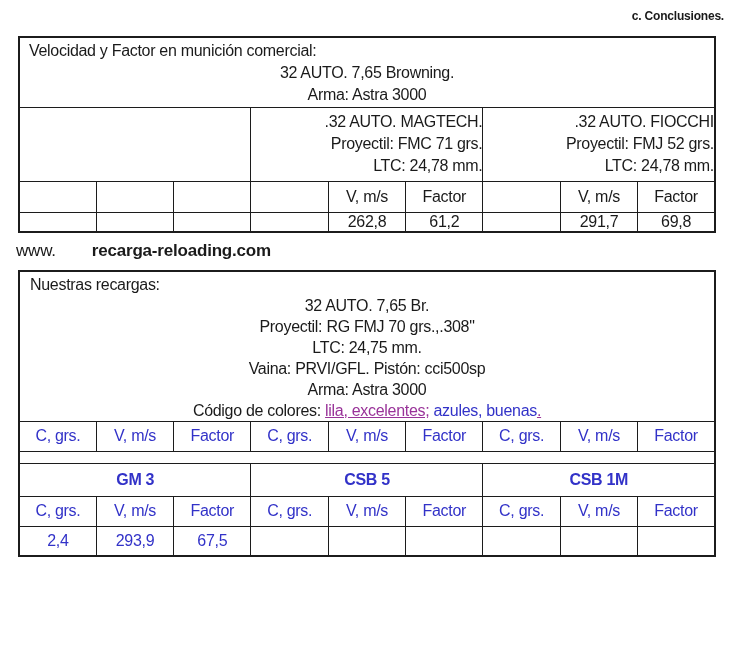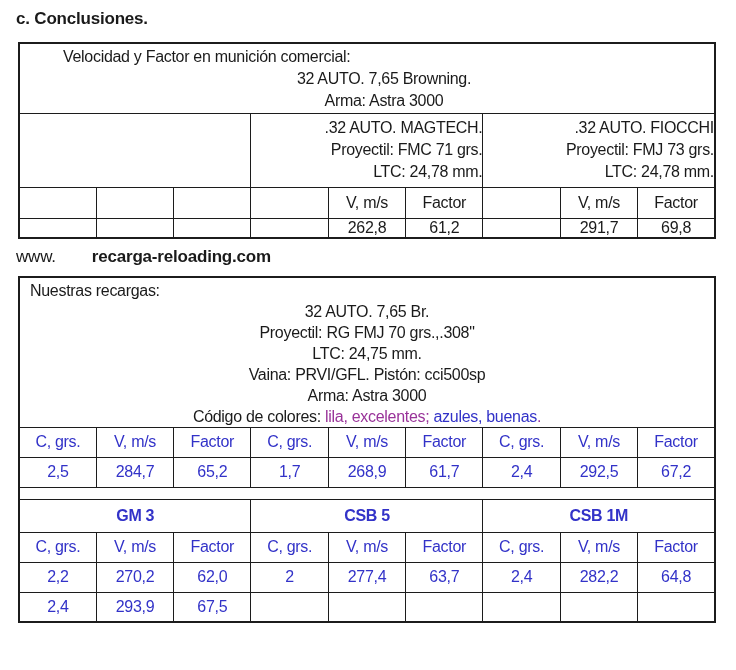--- a/index.html
+++ b/index.html
@@ -5,63 +5,64 @@
   * { box-sizing: border-box; }
   html, body { margin: 0; padding: 0; }
   body {
     width: 736px; height: 670px;
     background: #ffffff;
     font-family: "Liberation Sans", sans-serif;
     color: #1a1a1a;
     overflow: hidden;
   }
   .heading {
-    margin: 9px 0 0 16px;
-    font-size: 17px;
+    margin: 9px 12px 0 16px;
+    font-size: 12px;
     font-weight: bold;
     letter-spacing: -0.2px;
+    text-align: right;
   }
   table {
     border-collapse: collapse;
     table-layout: fixed;
     width: 698px;
     margin-left: 18px;
     border: 2px solid #1c1c1c;
   }
   td {
     border: 1px solid #1c1c1c;
     padding: 0;
     text-align: center;
     vertical-align: middle;
     font-size: 16px;
     letter-spacing: -0.3px;
     overflow: hidden;
     white-space: nowrap;
   }
   .t1 { margin-top: 13px; }
   .t2 { margin-top: 9px; }
-  .hdrcell { vertical-align: top; padding-left: 34px; }
+  .hdrcell { vertical-align: top; }
   .hdrcell .ln { line-height: 22px; }
   .hdrcell .first { text-align: left; padding-left: 9px; }
   .pad-t { padding-top: 2px; }
   .brandcell { line-height: 22px; padding-top: 3px; vertical-align: top; }
   .r-h70 td { height: 70px; }
   .r-h74 td { height: 74px; text-align: right; }
   .r-h31 td { height: 31px; }
   .r-h26 td { height: 18px; }
   .r-h147 td { height: 147px; }
   .r-h33 td { height: 33px; }
   .r-h30 td { height: 30px; }
   .r-h12 td { height: 12px; }
   .t2hdr { vertical-align: top; }
   .t2hdr .ln { line-height: 21px; }
   .t2hdr .first { text-align: left; padding-left: 10px; }
   .blue { color: var(--blue, #3232c8); }
   .bluebold { color: var(--blue, #3232c8); font-weight: bold; }
-  .lila { color: var(--lila, #993399); }
+  .lila { color: var(--lila, #993399); text-decoration: underline; }
   .www {
     margin: 8px 0 0 16px;
     font-size: 17px;
     letter-spacing: -0.2px;
   }
   .www .bold { font-weight: bold; padding-left: 36px; }
 </style>
 </head>
 <body>
 
@@ -81,21 +82,21 @@
   </tr>
   <tr class="r-h74">
     <td colspan="3"></td>
     <td colspan="3" class="brandcell">
       <div class="ln">.32 AUTO. MAGTECH.</div>
       <div class="ln">Proyectil: FMC 71 grs.</div>
       <div class="ln">LTC: 24,78 mm.</div>
     </td>
     <td colspan="3" class="brandcell">
       <div class="ln">.32 AUTO. FIOCCHI</div>
-      <div class="ln">Proyectil: FMJ 73 grs.</div>
+      <div class="ln">Proyectil: FMJ 52 grs.</div>
       <div class="ln">LTC: 24,78 mm.</div>
     </td>
   </tr>
   <tr class="r-h31">
     <td></td>
     <td></td>
     <td></td>
     <td></td>
     <td>V, m/s</td>
     <td>Factor</td>
@@ -139,62 +140,40 @@
     <td class="blue">C, grs.</td>
     <td class="blue">V, m/s</td>
     <td class="blue">Factor</td>
     <td class="blue">C, grs.</td>
     <td class="blue">V, m/s</td>
     <td class="blue">Factor</td>
     <td class="blue">C, grs.</td>
     <td class="blue">V, m/s</td>
     <td class="blue">Factor</td>
   </tr>
-  <tr class="r-h30">
-    <td class="blue">2,5</td>
-    <td class="blue">284,7</td>
-    <td class="blue">65,2</td>
-    <td class="blue">1,7</td>
-    <td class="blue">268,9</td>
-    <td class="blue">61,7</td>
-    <td class="blue">2,4</td>
-    <td class="blue">292,5</td>
-    <td class="blue">67,2</td>
-  </tr>
   <tr class="r-h12">
     <td colspan="9"></td>
   </tr>
   <tr class="r-h33">
     <td colspan="3" class="bluebold">GM 3</td>
     <td colspan="3" class="bluebold">CSB 5</td>
     <td colspan="3" class="bluebold">CSB 1M</td>
   </tr>
   <tr class="r-h30">
     <td class="blue">C, grs.</td>
     <td class="blue">V, m/s</td>
     <td class="blue">Factor</td>
     <td class="blue">C, grs.</td>
     <td class="blue">V, m/s</td>
     <td class="blue">Factor</td>
     <td class="blue">C, grs.</td>
     <td class="blue">V, m/s</td>
     <td class="blue">Factor</td>
   </tr>
   <tr class="r-h30">
-    <td class="blue">2,2</td>
-    <td class="blue">270,2</td>
-    <td class="blue">62,0</td>
-    <td class="blue">2</td>
-    <td class="blue">277,4</td>
-    <td class="blue">63,7</td>
-    <td class="blue">2,4</td>
-    <td class="blue">282,2</td>
-    <td class="blue">64,8</td>
-  </tr>
-  <tr class="r-h30">
     <td class="blue">2,4</td>
     <td class="blue">293,9</td>
     <td class="blue">67,5</td>
     <td></td>
     <td></td>
     <td></td>
     <td></td>
     <td></td>
     <td></td>
   </tr>

